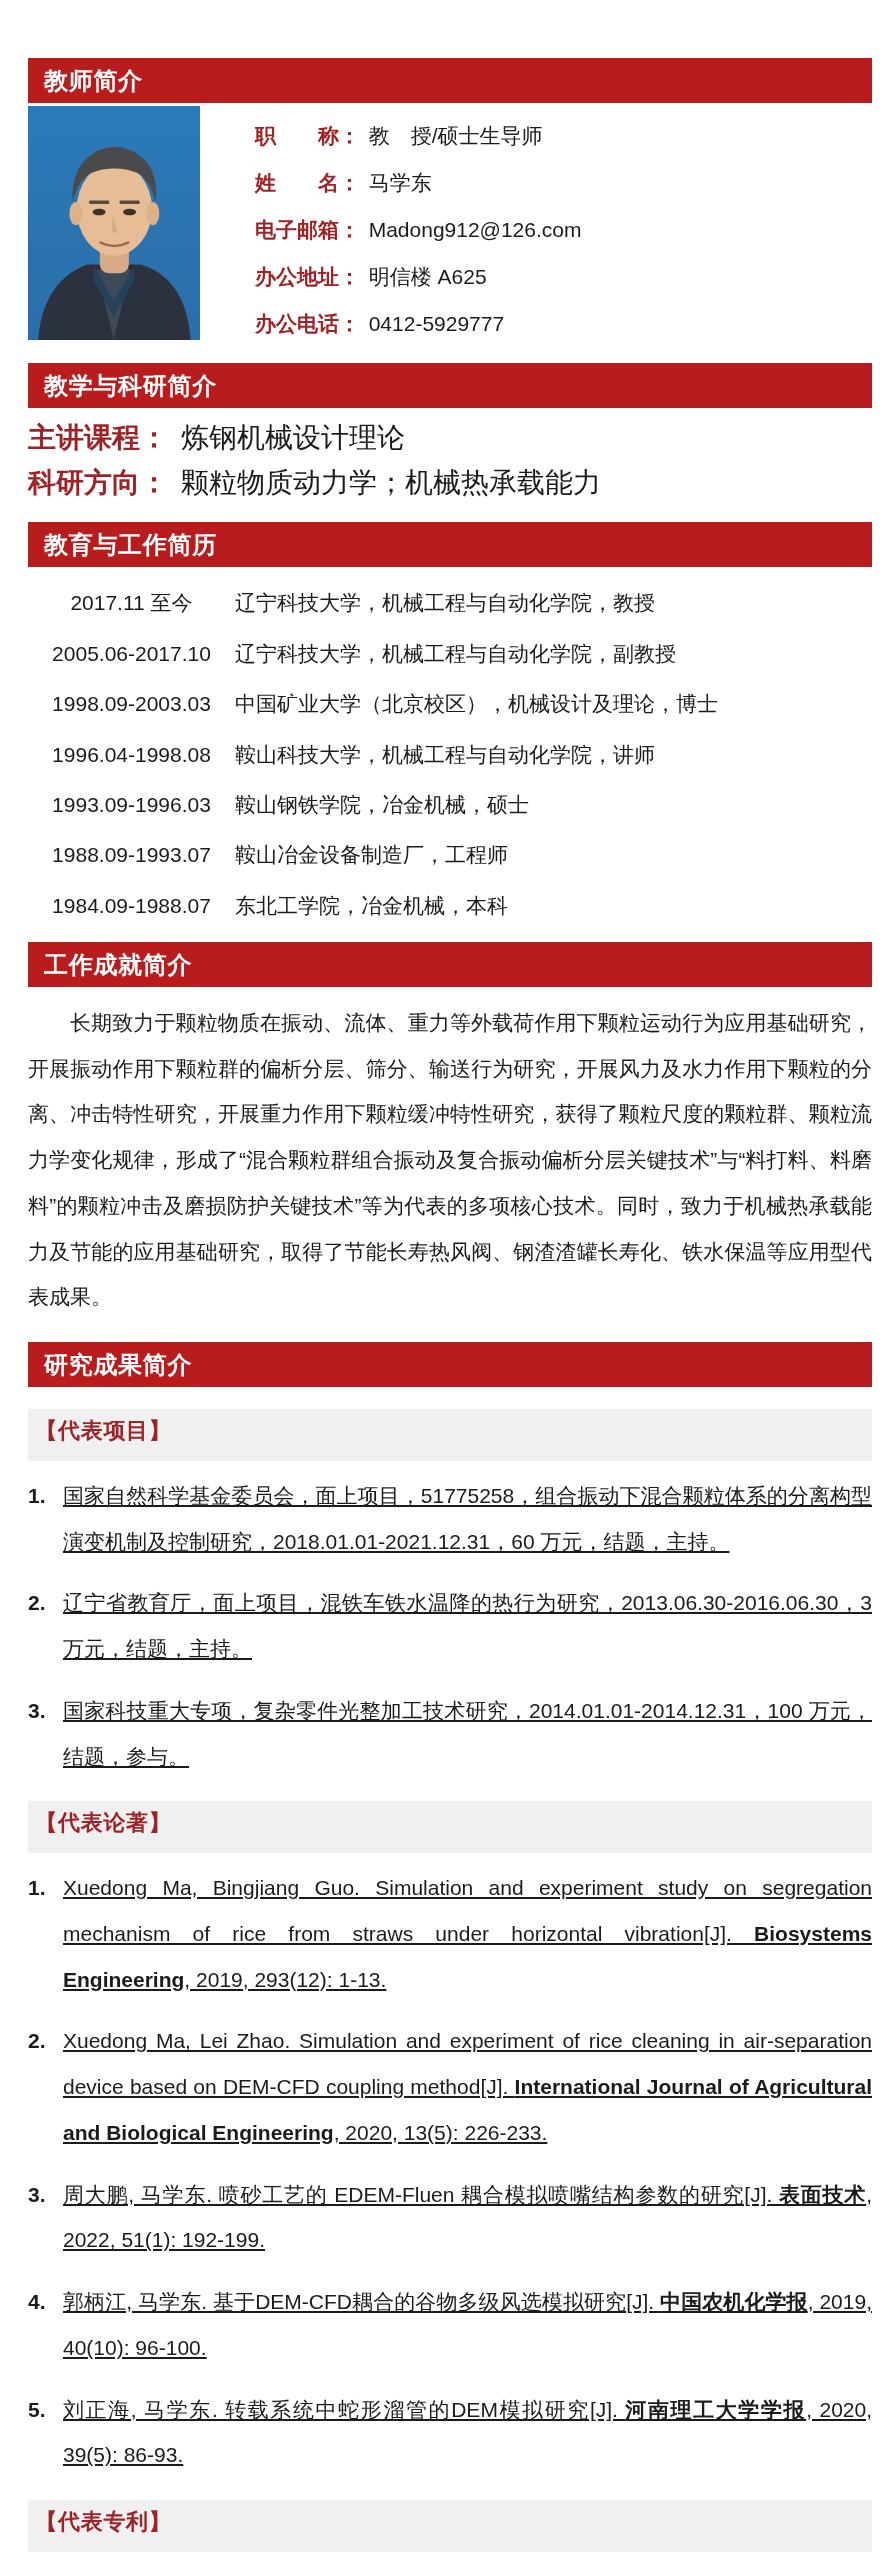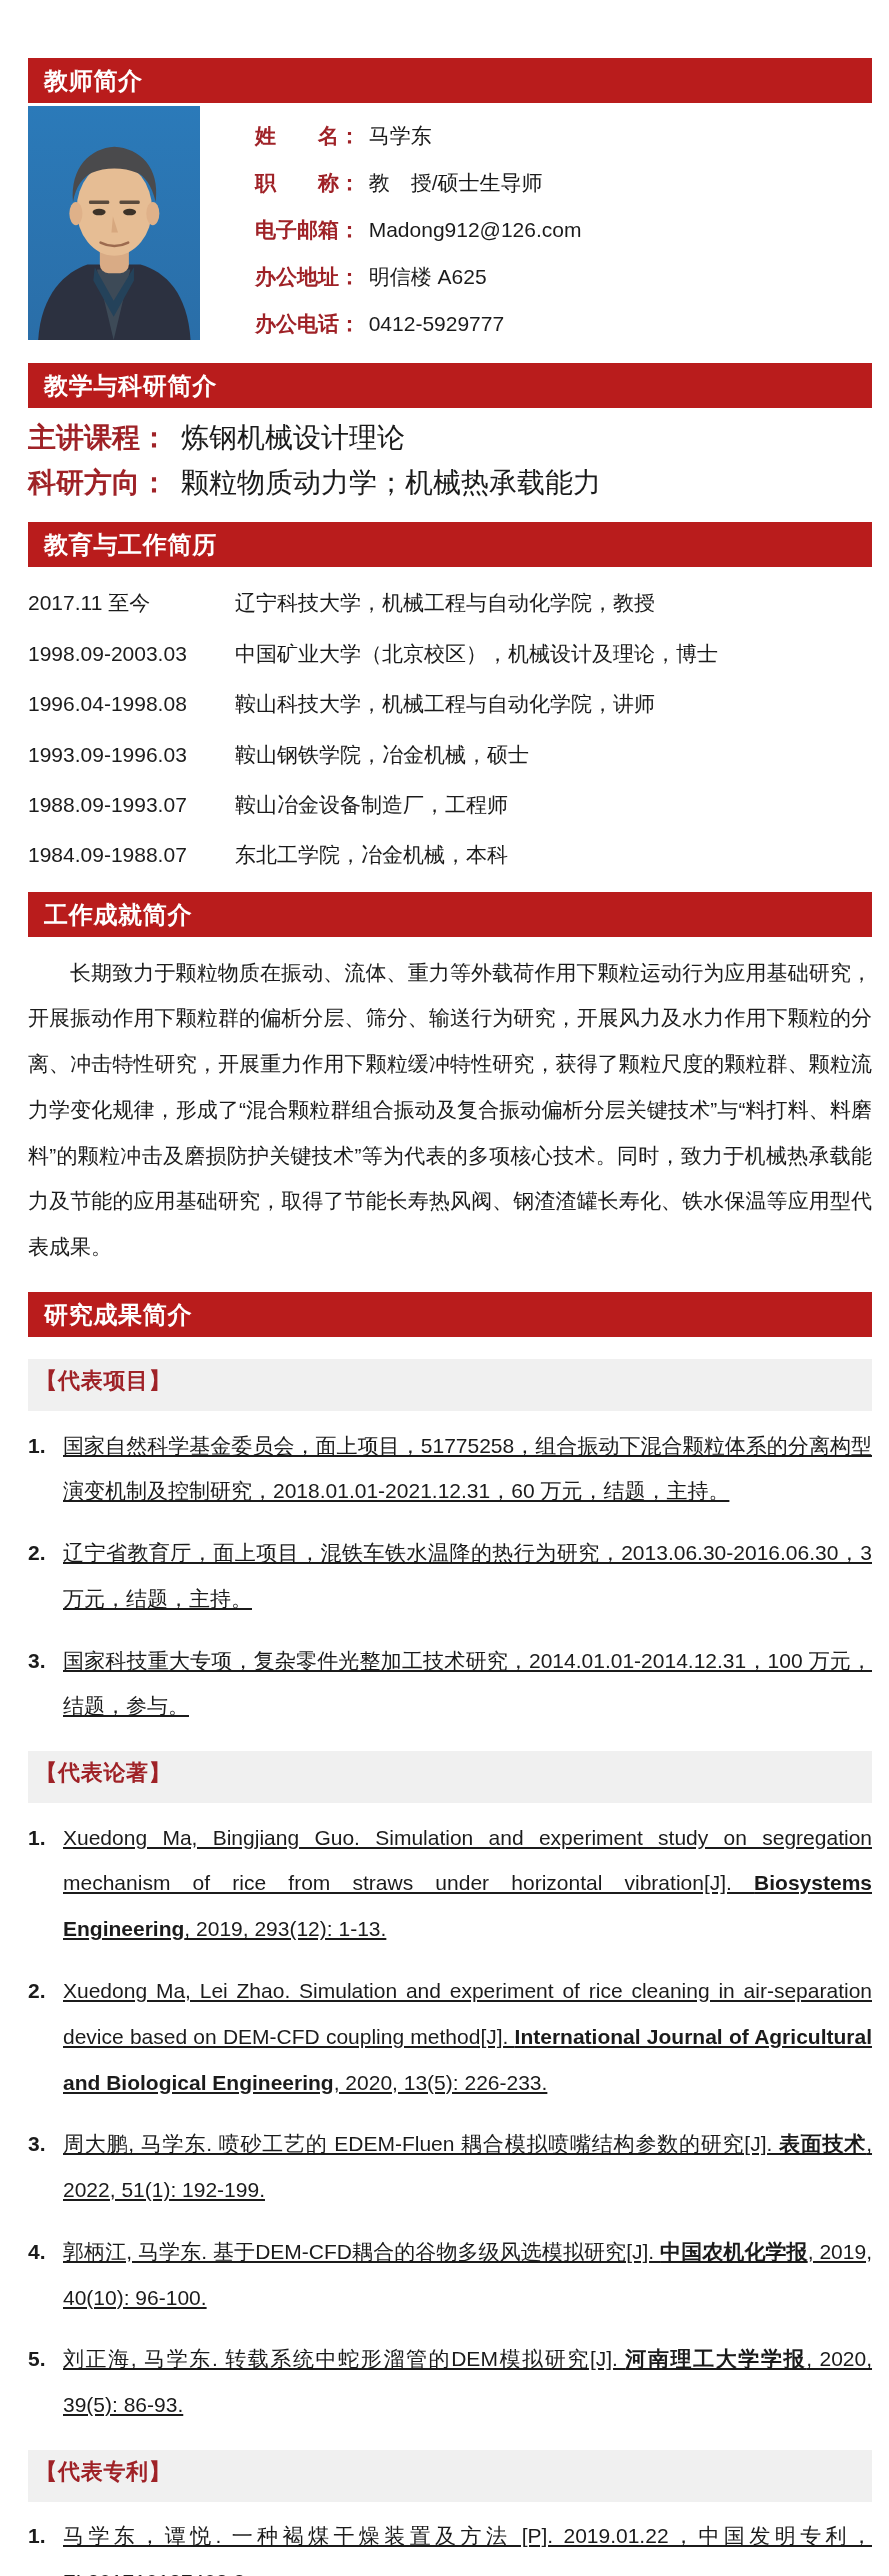--- a/index.html
+++ b/index.html
@@ -34,21 +34,21 @@
   .field-value{color:#1b1b1b;margin-left:8.7px;}
 
   
   .teaching-fields{margin:7.3px 0 17.5px 0;}
   .tfield-row{min-height:45px;line-height:45px;font-size:28px;}
   .tfield-row .field-value{margin-left:13px;}
 
   
   .timeline{margin:10.2px 0 19px 0;}
   .timeline-row{display:flex;font-size:21px;line-height:1.35;margin:22px 0;}
-  .timeline-period{flex:0 0 207px;}
+  .timeline-period{flex:0 0 207px;text-align:center;}
   .timeline-detail{flex:1;}
 
   
   .achievement-par{
     font-size:21px;line-height:2.18;text-align:justify;
     text-indent:2em;margin:13px 0 22px 0;
   }
 
   
   .num-list{margin:4.4px 0 13px 0;}
@@ -91,22 +91,22 @@
       <rect x="84" y="130" width="28" height="5" rx="2" fill="#5a4a3c"></rect>
       <rect x="126" y="130" width="28" height="5" rx="2" fill="#5a4a3c"></rect>
       <ellipse cx="98" cy="146" rx="9" ry="4.5" fill="#3c3228"></ellipse>
       <ellipse cx="140" cy="146" rx="9" ry="4.5" fill="#3c3228"></ellipse>
 
       <path d="M117,152 L115,174 L124,174 Z" fill="#d7a87f"></path>
       <path d="M100,188 C112,194 126,194 138,188" stroke="#9c6a4e" stroke-width="3.5" fill="none" stroke-linecap="round"></path>
     </svg>
 
     <div class="profile-fields" id="profile-fields">
+        <div class="field-row"><span class="field-label">职　　称：</span><span class="field-value">教　授/硕士生导师</span></div>
         <div class="field-row"><span class="field-label">姓　　名：</span><span class="field-value">马学东</span></div>
-        <div class="field-row"><span class="field-label">职　　称：</span><span class="field-value">教　授/硕士生导师</span></div>
         <div class="field-row"><span class="field-label">电子邮箱：</span><span class="field-value">Madong912@126.com</span></div>
         <div class="field-row"><span class="field-label">办公地址：</span><span class="field-value">明信楼 A625</span></div>
         <div class="field-row"><span class="field-label">办公电话：</span><span class="field-value">0412-5929777</span></div>
       </div>
   </div>
 
   <div class="section-bar">教学与科研简介</div>
 
   <div class="teaching-fields" id="teaching-fields">
       <div class="tfield-row"><span class="field-label">主讲课程：</span><span class="field-value">炼钢机械设计理论</span></div>
@@ -114,20 +114,24 @@
     </div>
 
   <div class="section-bar">教育与工作简历</div>
 
   <div class="timeline" id="career-timeline">
       <div class="timeline-row">
         <div class="timeline-period">2017.11 至今</div>
         <div class="timeline-detail">辽宁科技大学，机械工程与自动化学院，教授</div>
       </div>
       <div class="timeline-row">
+        <div class="timeline-period">2005.06-2017.10</div>
+        <div class="timeline-detail">辽宁科技大学，机械工程与自动化学院，副教授</div>
+      </div>
+      <div class="timeline-row">
         <div class="timeline-period">1998.09-2003.03</div>
         <div class="timeline-detail">中国矿业大学（北京校区），机械设计及理论，博士</div>
       </div>
       <div class="timeline-row">
         <div class="timeline-period">1996.04-1998.08</div>
         <div class="timeline-detail">鞍山科技大学，机械工程与自动化学院，讲师</div>
       </div>
       <div class="timeline-row">
         <div class="timeline-period">1993.09-1996.03</div>
         <div class="timeline-detail">鞍山钢铁学院，冶金机械，硕士</div>

